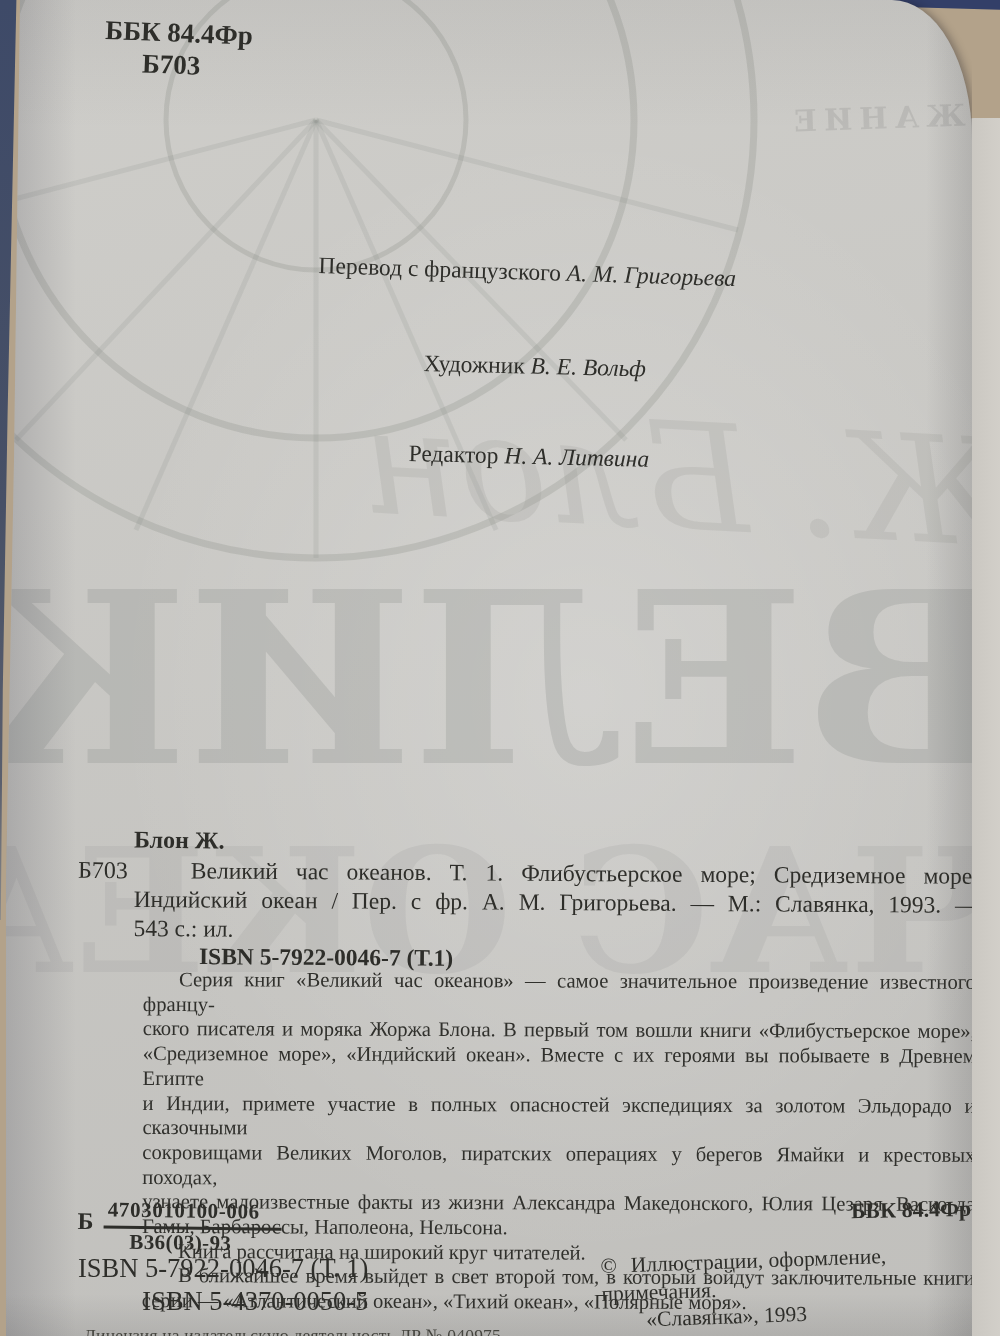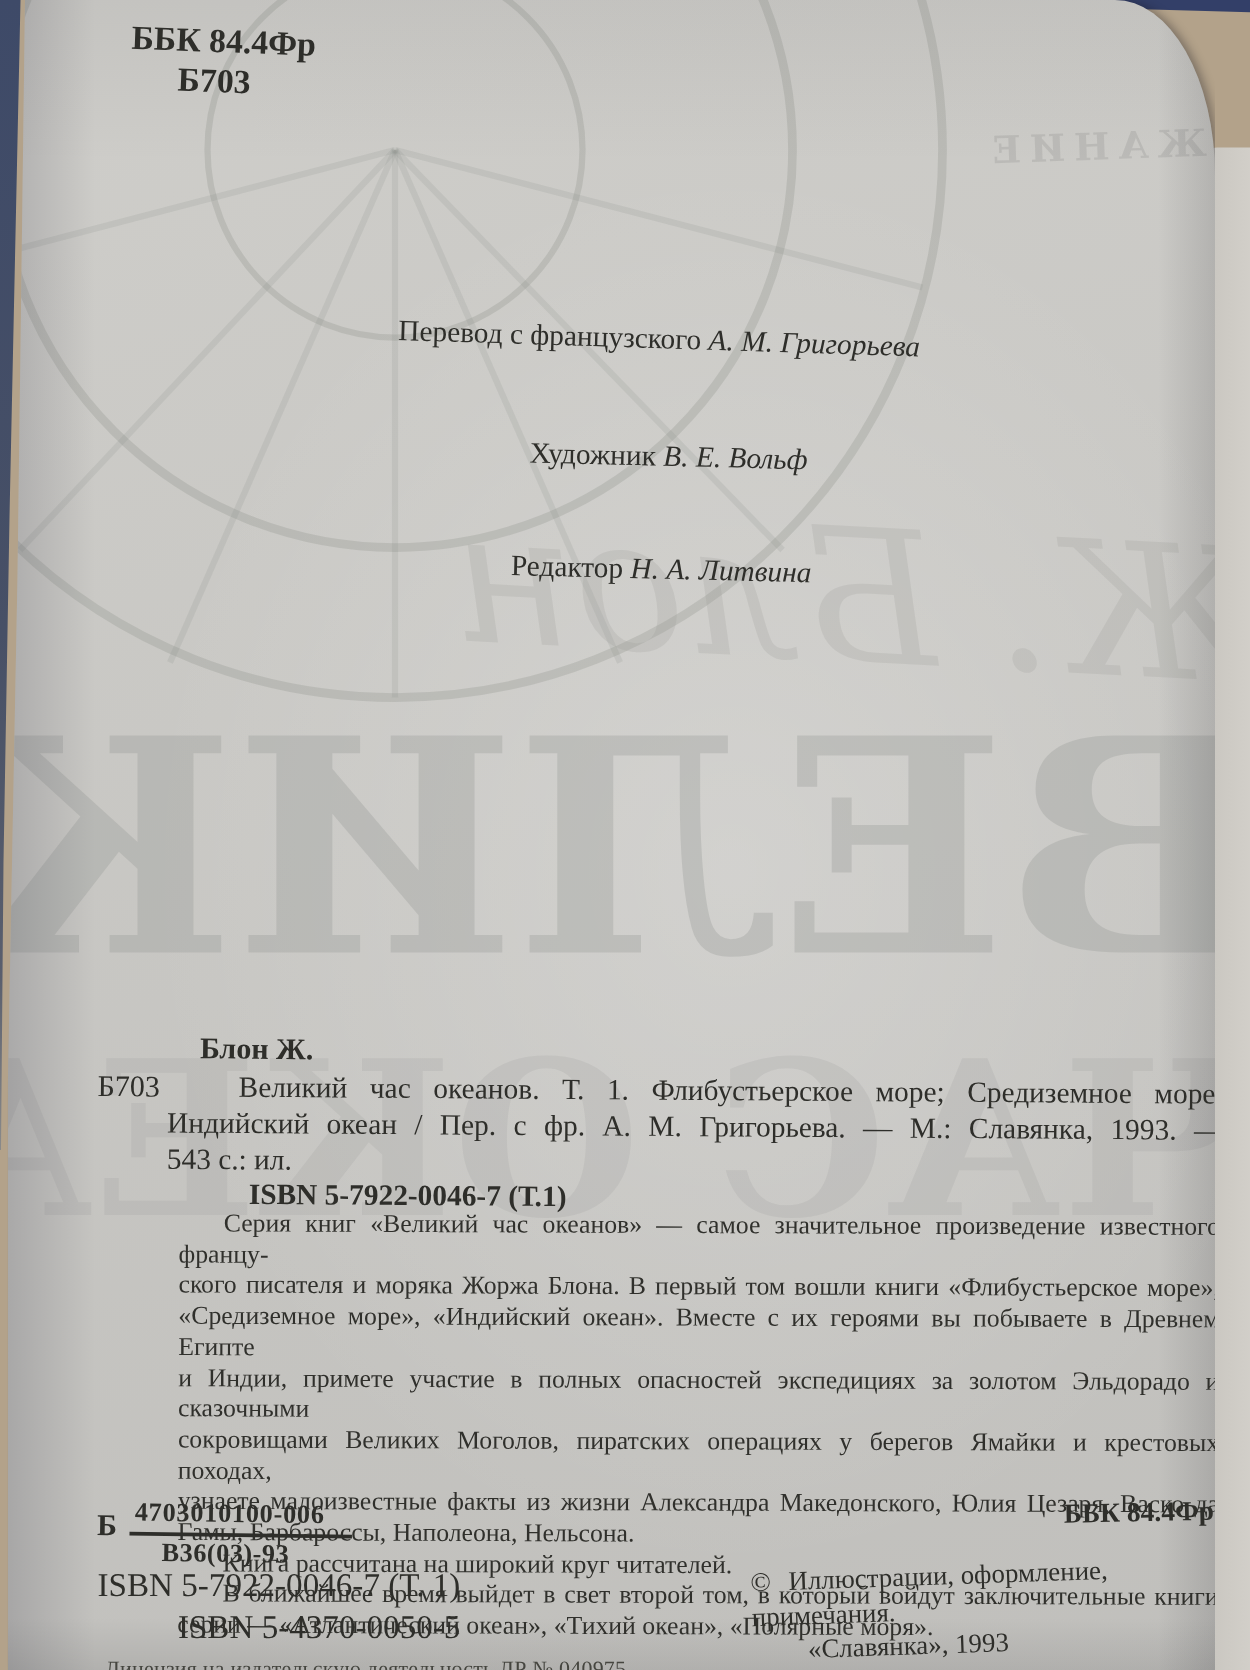--- a/index.html
+++ b/index.html
@@ -72,21 +72,21 @@
   .header-bbk { left:100px; top:14px; font-size:27px; font-weight:bold;
                 line-height:32px; transform:rotate(2.2deg); transform-origin:left top; }
   .header-bbk .l2 { margin-left:38px; }
 
   .credit { font-size:23.5px; transform-origin:left top; }
   .credit i { font-style:italic; }
   .credit-translation { left:313px; top:252px; transform:rotate(1.8deg); }
   .credit-artist      { left:418px; top:350px; transform:rotate(1.4deg); }
   .credit-editor      { left:403px; top:440px; transform:rotate(1.4deg); }
 
-  .catalog-author { left:128px; top:827px; font-size:24px; font-weight:bold; transform:rotate(.6deg);margin-left:26px; }
+  .catalog-author { left:128px; top:827px; font-size:24px; font-weight:bold; transform:rotate(.6deg); }
   .catalog-code   { left:72px;  top:857px; font-size:24px; transform:rotate(.6deg); }
   .catalog-entry  { left:128px; top:856px; width:845px; font-size:23.5px; line-height:28.8px;
                     transform:rotate(.4deg); transform-origin:left top; }
   .catalog-entry .line { text-align:justify; }
   .catalog-entry .jl   { text-align-last:justify; }
   .catalog-entry .first{ text-indent:57px; }
   .catalog-isbn   { left:193px; top:944px; font-size:23.5px; font-weight:bold; transform:rotate(.4deg); }
 
   .annotation { left:137px; top:967px; width:833px; font-size:20.6px; line-height:24.7px;
                 color:#30302c; transform:rotate(.2deg); transform-origin:left top; }

